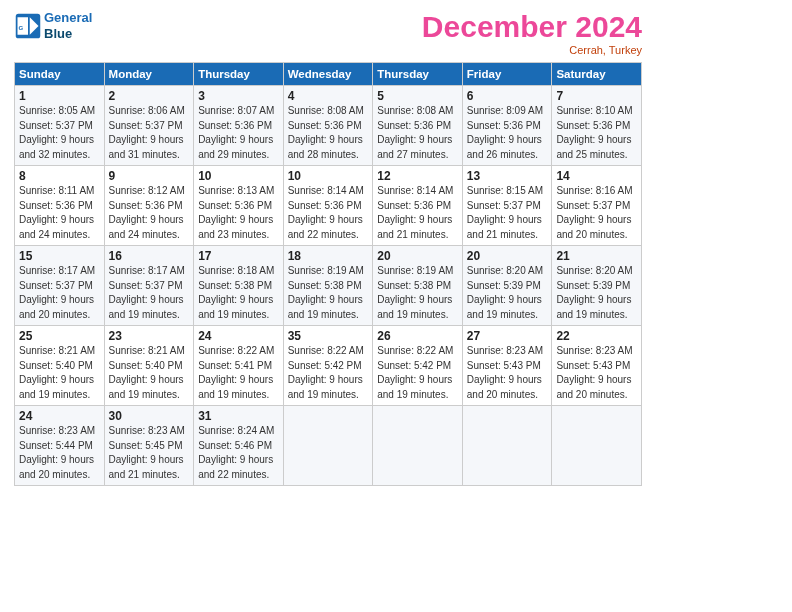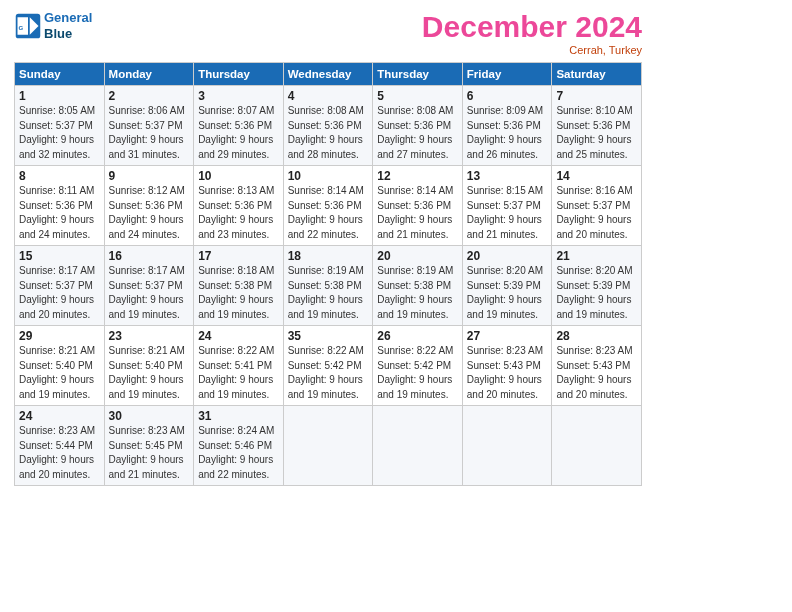--- a/index.html
+++ b/index.html
@@ -300,21 +300,21 @@
           <span class="day-num">21</span>
           <div class="day-info">
             Sunrise: 8:20 AM<br>
             Sunset: 5:39 PM<br>
             Daylight: 9 hours and 19 minutes.
           </div>
           </td>
         </tr>
         <tr>
           <td>
-          <span class="day-num">29</span>
+          <span class="day-num">25</span>
           <div class="day-info">
             Sunrise: 8:21 AM<br>
             Sunset: 5:40 PM<br>
             Daylight: 9 hours and 19 minutes.
           </div>
           </td>
           <td>
           <span class="day-num">23</span>
           <div class="day-info">
             Sunrise: 8:21 AM<br>
@@ -348,21 +348,21 @@
           </td>
           <td>
           <span class="day-num">27</span>
           <div class="day-info">
             Sunrise: 8:23 AM<br>
             Sunset: 5:43 PM<br>
             Daylight: 9 hours and 20 minutes.
           </div>
           </td>
           <td>
-          <span class="day-num">28</span>
+          <span class="day-num">22</span>
           <div class="day-info">
             Sunrise: 8:23 AM<br>
             Sunset: 5:43 PM<br>
             Daylight: 9 hours and 20 minutes.
           </div>
           </td>
         </tr>
         <tr>
           <td>
           <span class="day-num">24</span>

